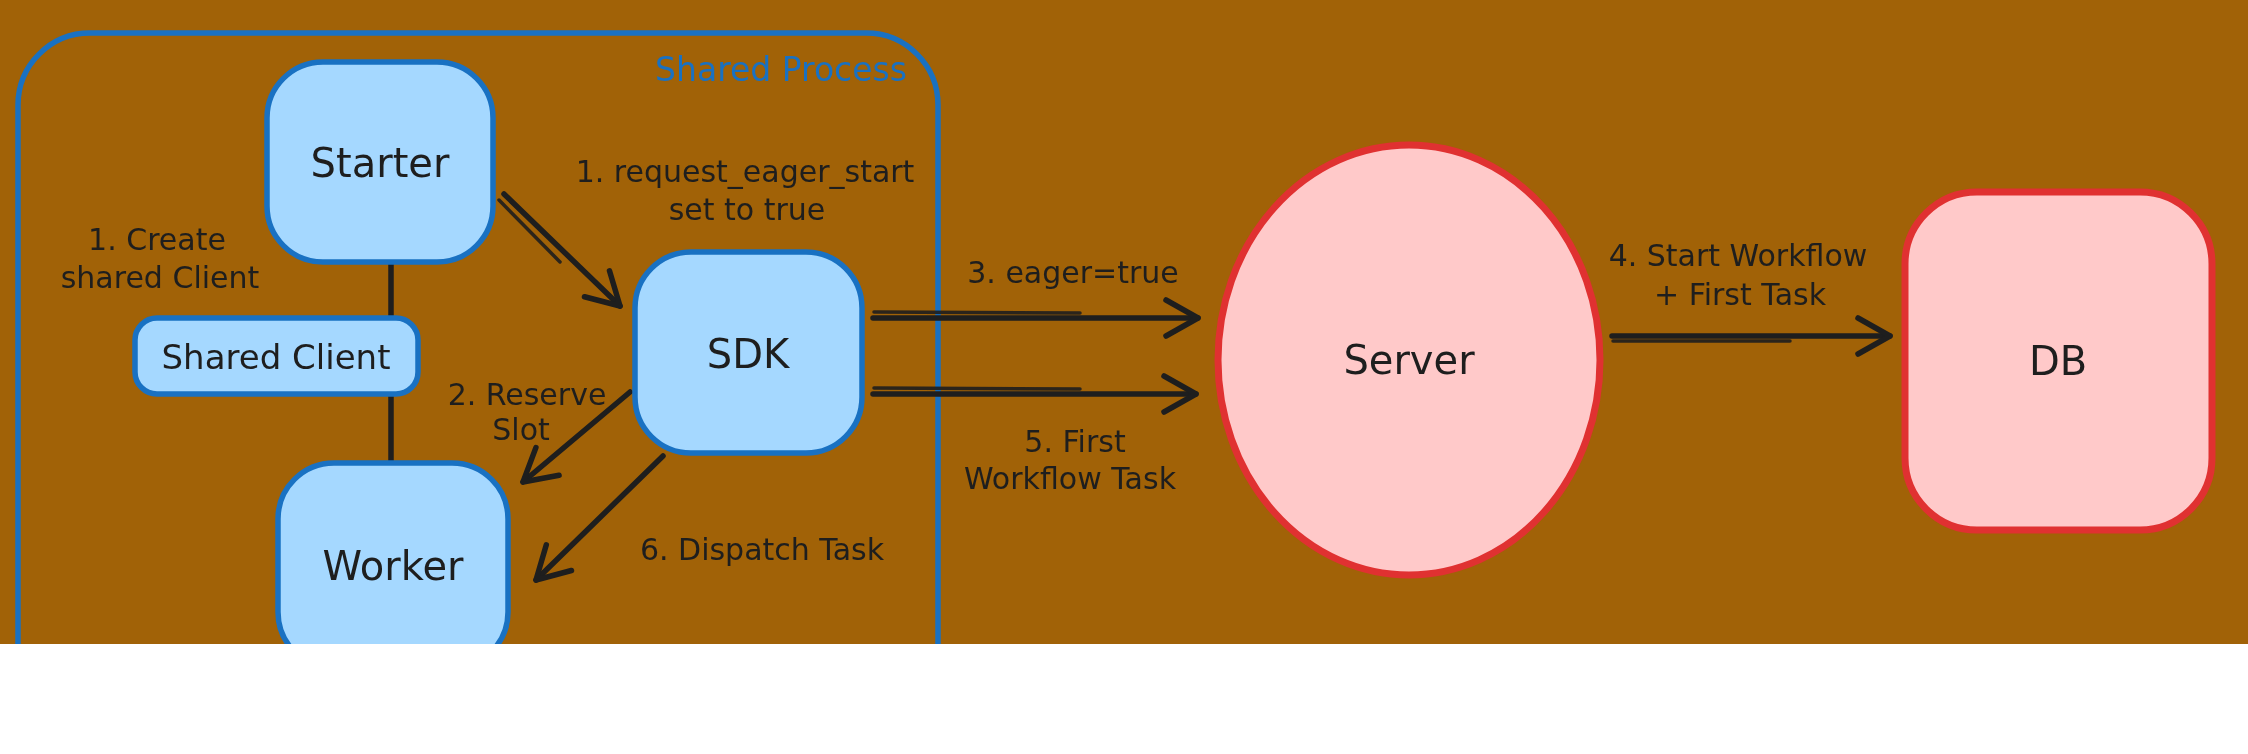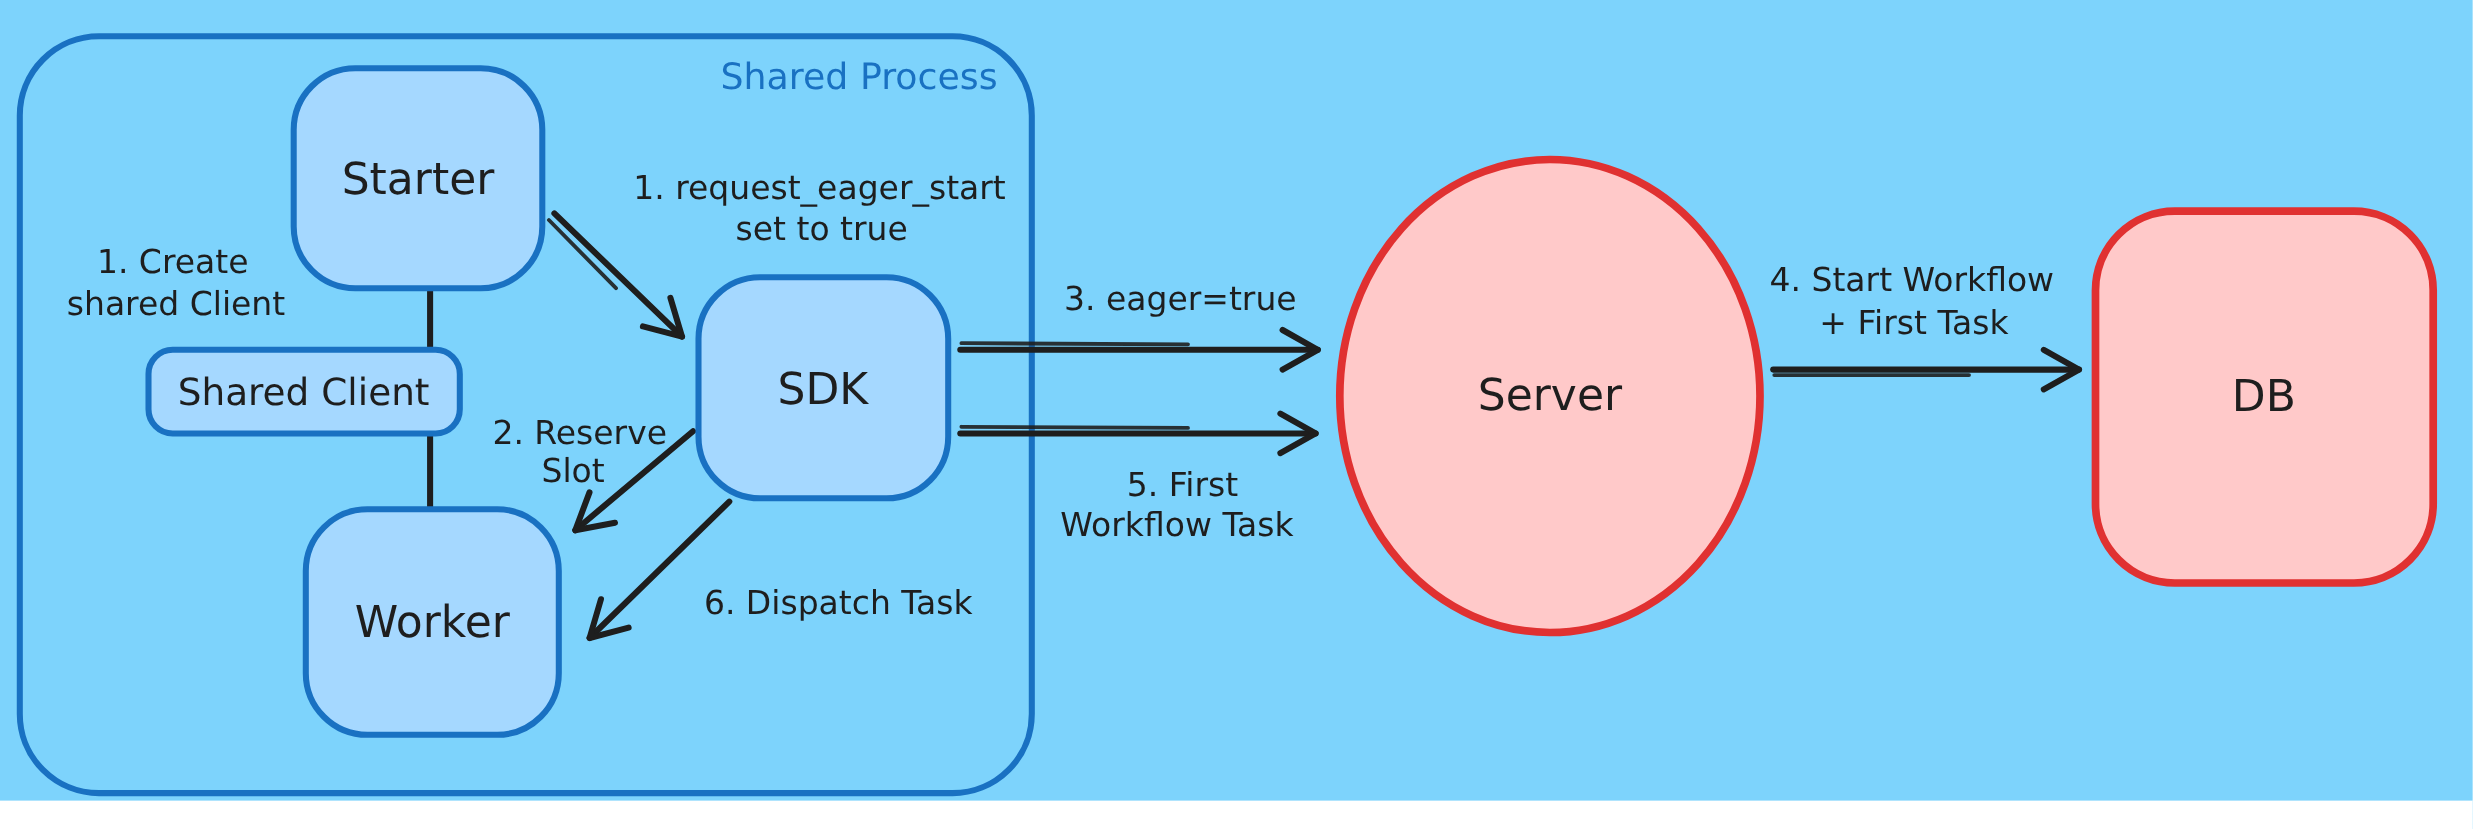--- a/index.html
+++ b/index.html
@@ -2,22 +2,22 @@
 <html><head>
 <meta charset="utf-8">
 <style>
   html, body {
     margin: 0;
     padding: 0;
     background: #ffffff;
   }
   .stage {
     width: 2248px;
-    height: 728px;
-    background: #7dd3fc;
+    height: 644px;
+    background: #a16207;
     position: relative;
     overflow: hidden;
   }
   svg { display: block; }
 
   text {
     font-family: "DejaVu Sans", sans-serif;
     fill: #1e1e1e;
     text-anchor: middle;
     dominant-baseline: central;

